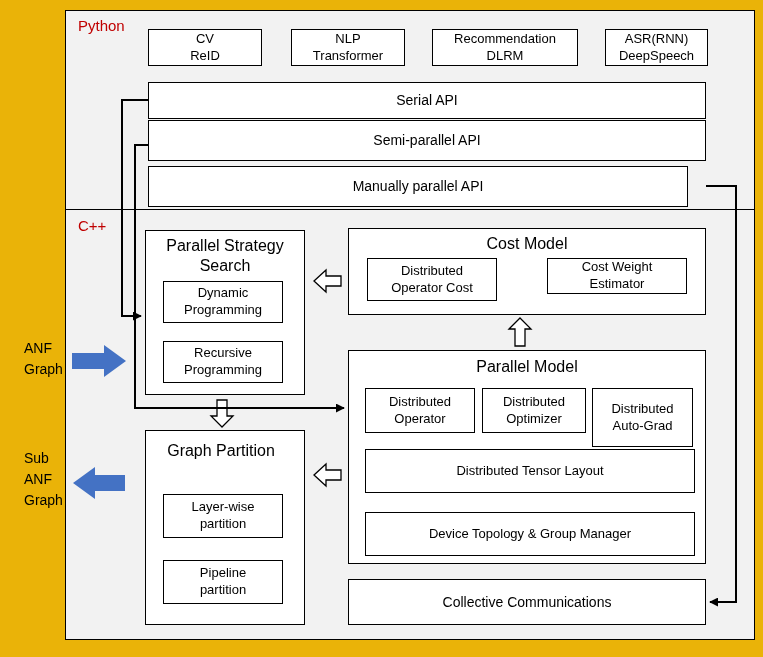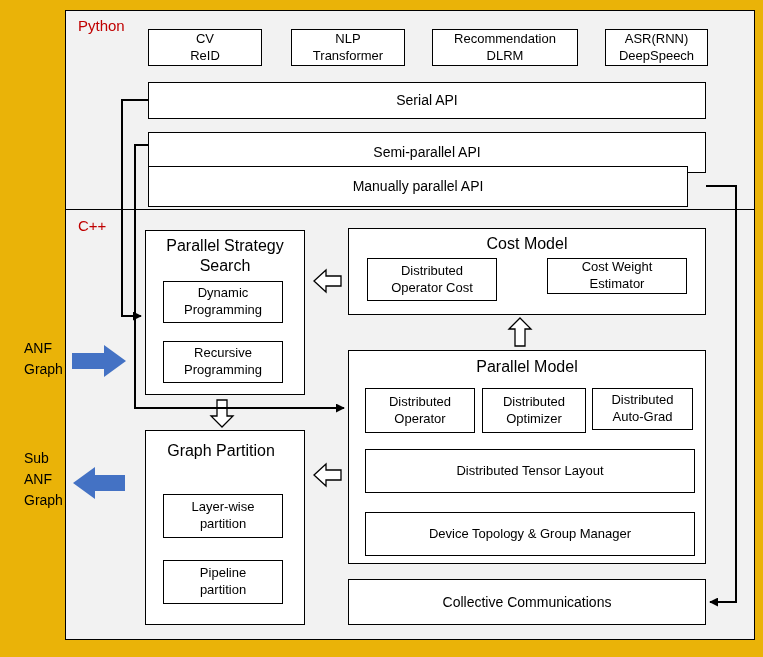--- a/index.html
+++ b/index.html
@@ -35,38 +35,38 @@
   <div class="box" style="left:148px;top:29px;width:114px;height:37px">CV
 ReID</div>
   <div class="box" style="left:291px;top:29px;width:114px;height:37px">NLP
 Transformer</div>
   <div class="box" style="left:432px;top:29px;width:146px;height:37px">Recommendation
 DLRM</div>
   <div class="box" style="left:605px;top:29px;width:103px;height:37px">ASR(RNN)
 DeepSpeech</div>
 
   <div class="box api" style="left:148px;top:82px;width:558px;height:37px">Serial API</div>
-  <div class="box api" style="left:148px;top:132px;width:558px;height:41px">Semi-parallel API</div>
+  <div class="box api" style="left:148px;top:120px;width:558px;height:41px">Semi-parallel API</div>
   <div class="box api" style="left:148px;top:166px;width:540px;height:41px">Manually parallel API</div>
 
   <div class="group" style="left:145px;top:230px;width:160px;height:165px"></div>
   <div class="group-title" style="left:145px;top:236px;width:160px">Parallel Strategy Search</div>
   <div class="box" style="left:163px;top:281px;width:120px;height:42px">Dynamic Programming</div>
   <div class="box" style="left:163px;top:341px;width:120px;height:42px">Recursive Programming</div>
 
   <div class="group" style="left:348px;top:228px;width:358px;height:87px"></div>
   <div class="group-title" style="left:348px;top:234px;width:358px">Cost Model</div>
   <div class="box" style="left:367px;top:258px;width:130px;height:43px">Distributed Operator Cost</div>
   <div class="box" style="left:547px;top:258px;width:140px;height:36px">Cost Weight Estimator</div>
 
   <div class="group" style="left:348px;top:350px;width:358px;height:214px"></div>
   <div class="group-title" style="left:348px;top:357px;width:358px">Parallel Model</div>
   <div class="box" style="left:365px;top:388px;width:110px;height:45px">Distributed Operator</div>
   <div class="box" style="left:482px;top:388px;width:104px;height:45px">Distributed Optimizer</div>
-  <div class="box" style="left:592px;top:388px;width:101px;height:42px">Distributed Auto-Grad</div>
+  <div class="box" style="left:592px;top:388px;width:101px;height:59px">Distributed Auto-Grad</div>
   <div class="box" style="left:365px;top:449px;width:330px;height:44px">Distributed Tensor Layout</div>
   <div class="box" style="left:365px;top:512px;width:330px;height:44px">Device Topology &amp; Group Manager</div>
 
   <div class="group" style="left:145px;top:430px;width:160px;height:195px"></div>
   <div class="group-title" style="left:145px;top:441px;width:152px">Graph Partition</div>
   <div class="box" style="left:163px;top:494px;width:120px;height:44px">Layer-wise partition</div>
   <div class="box" style="left:163px;top:560px;width:120px;height:44px">Pipeline partition</div>
 
   <div class="box api" style="left:348px;top:579px;width:358px;height:46px">Collective Communications</div>
 

